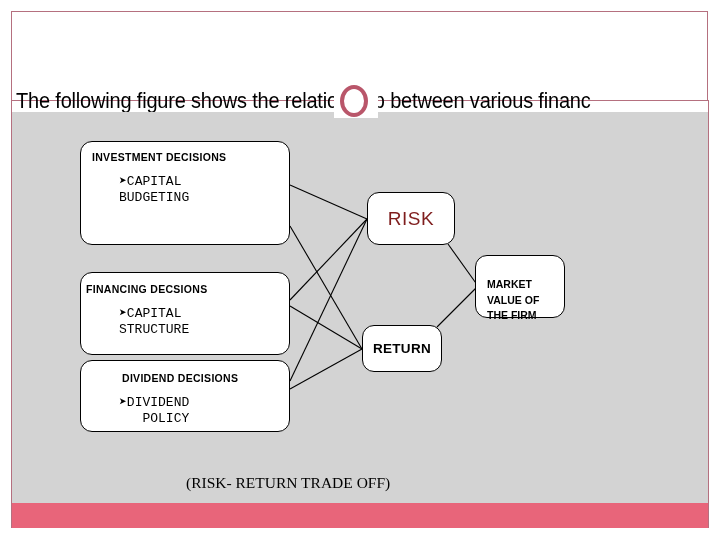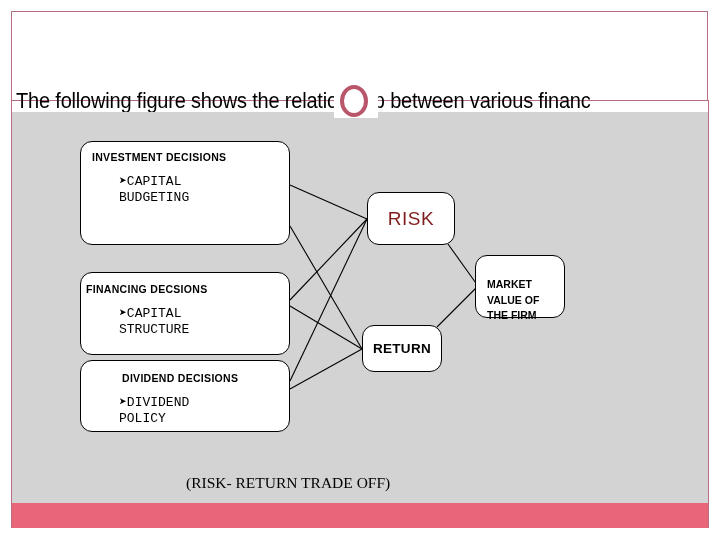--- a/index.html
+++ b/index.html
@@ -157,21 +157,21 @@
   #box-financing {
     left: 80px; top: 272px; width: 210px; height: 83px;
   }
   #box-financing .node-heading { position: absolute; left: 5px; top: 10px; }
   #box-financing .it1 { position: absolute; left: 38px; top: 33px; }
 
   #box-dividend {
     left: 80px; top: 360px; width: 210px; height: 72px;
   }
   #box-dividend .node-heading { position: absolute; left: 5px; top: 11px; margin-left: 36px; }
-  #box-dividend .it1 { position: absolute; left: 38px; top: 34px; }
+  #box-dividend .it1 { position: absolute; left: 38px; top: 34px; text-align: right; }
 
   
   #box-risk {
     left: 367px; top: 192px; width: 88px; height: 53px;
     display: flex; align-items: center; justify-content: center;
   }
   #box-risk .big-label {
     font-family: "Liberation Sans", sans-serif;
     font-size: 19px;
     color: #7f1d1d;

